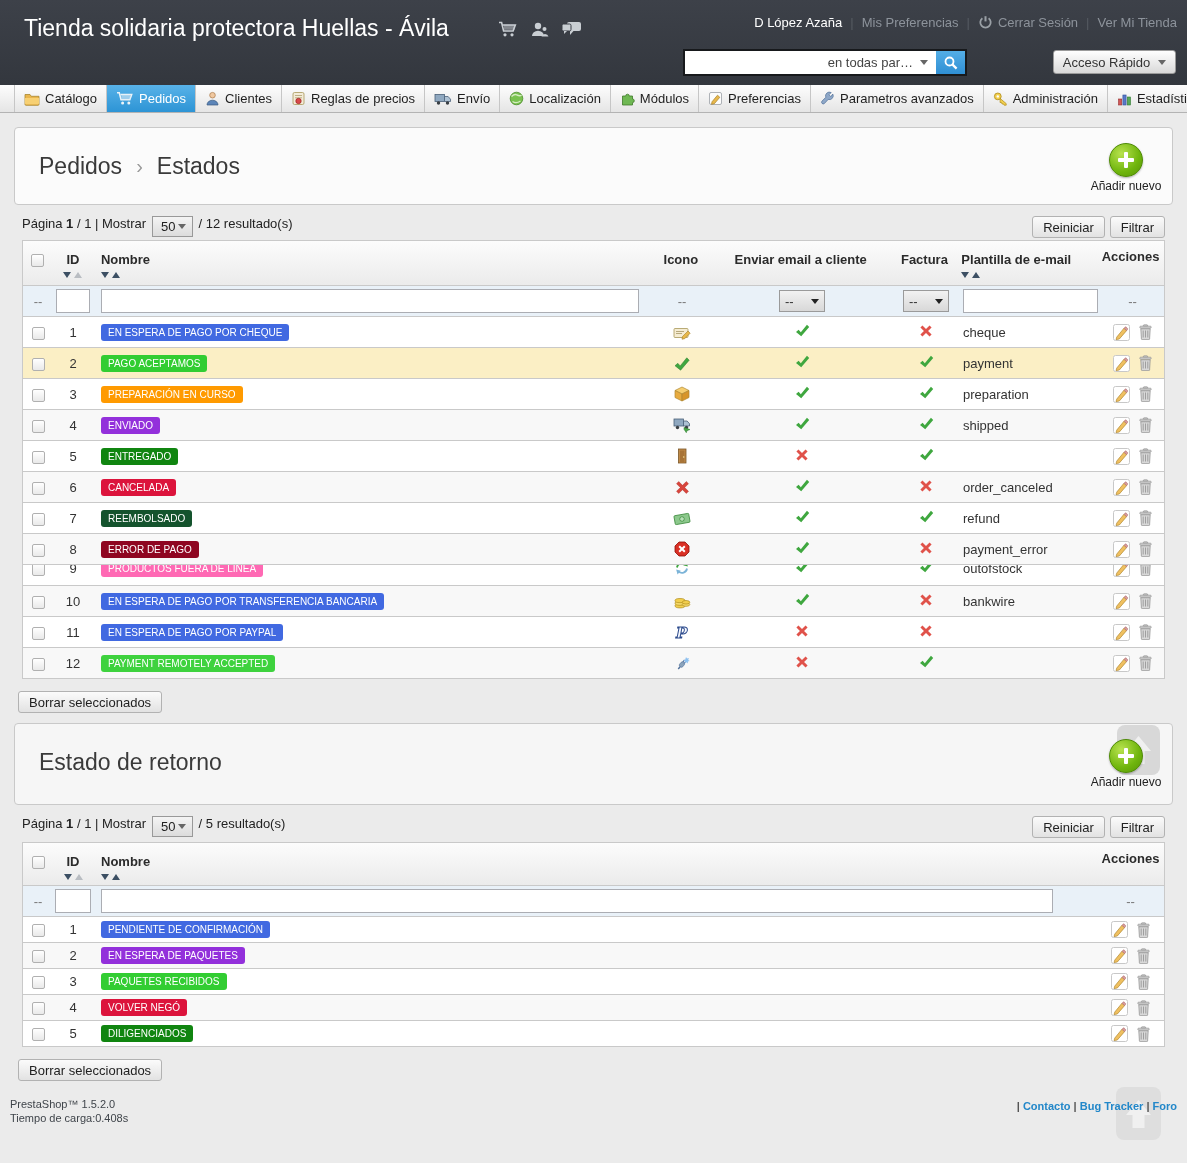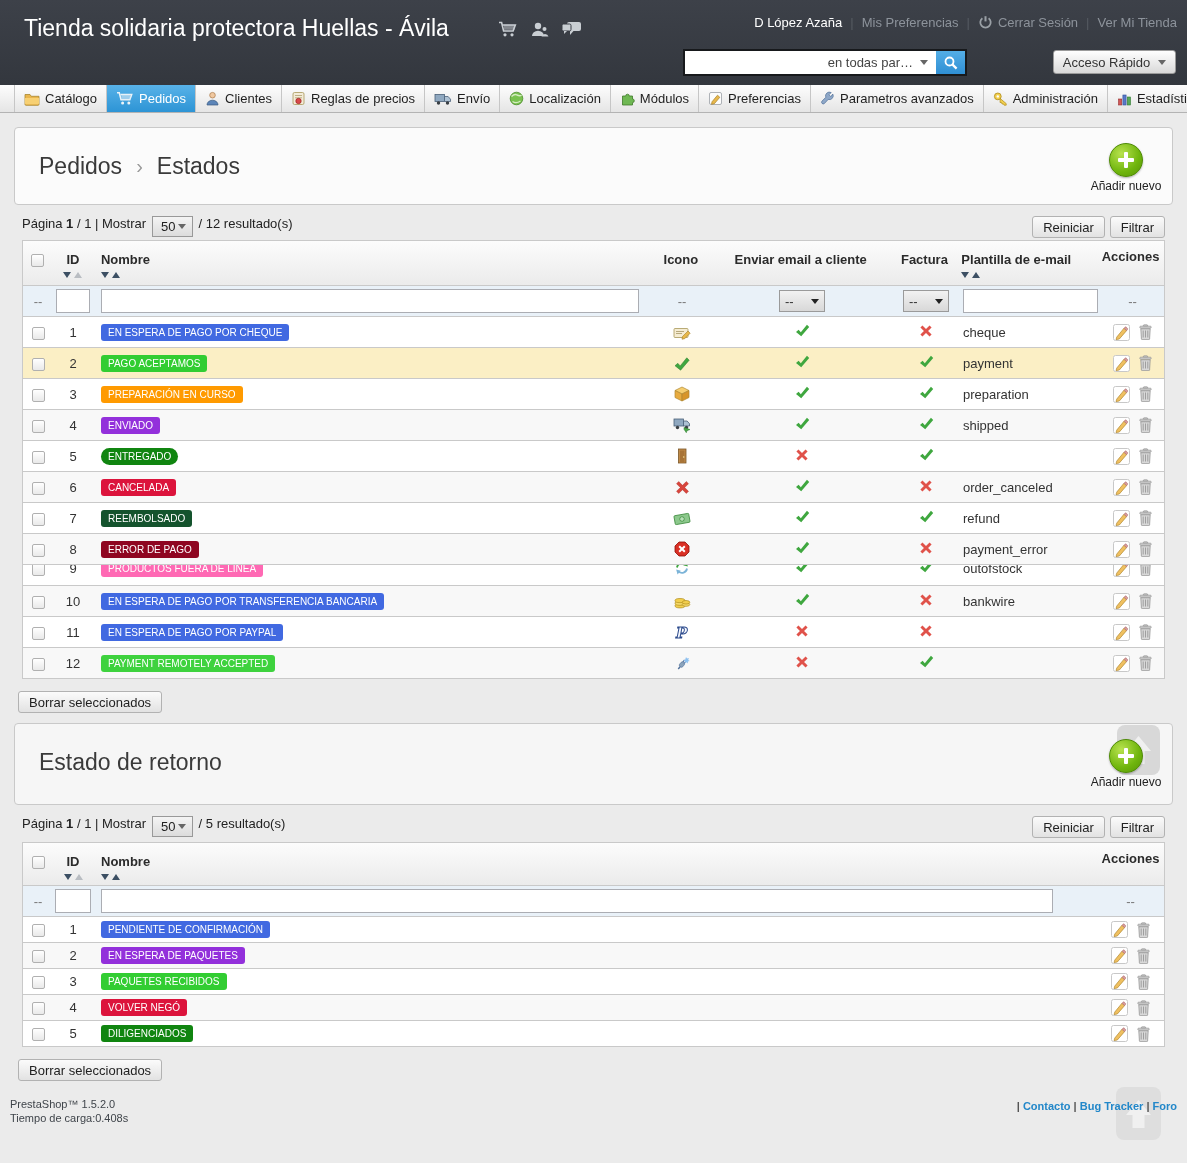--- a/index.html
+++ b/index.html
@@ -463,21 +463,21 @@
                 <path d="M1.8 4.8 h9.4 l-0.6 10 a1 1 0 0 1-1 0.9 h-6.2 a1 1 0 0 1-1-0.9 Z" fill="#d8d8d8" stroke="#888" stroke-width="0.7"></path>
                 <path d="M4.2 6.5 v7 M6.5 6.5 v7 M8.8 6.5 v7" stroke="#979797" stroke-width="0.9"></path>
               </svg>
             </span>
     </div>
   </div>
 
   <div class="row">
     <div class="cell c0"><span class="checkbox"></span></div>
     <div class="cell c1">5</div>
-    <div class="cell c2"><span class="badge" style="background: rgb(16, 133, 16); border-radius: 9px;">ENTREGADO</span></div>
+    <div class="cell c2"><span class="badge" style="background: rgb(16, 133, 16);">ENTREGADO</span></div>
     <div class="cell c3"><span class="ico">
               <svg width="16" height="16" viewBox="0 0 16 16">
                 <rect x="4.5" y="1" width="7.5" height="14" fill="#c08a48" stroke="#7a5526" stroke-width="0.8"></rect>
                 <rect x="6" y="2.5" width="4.5" height="12.5" fill="#a87438"></rect>
                 <circle cx="9.7" cy="9" r="0.8" fill="#f0d890"></circle>
               </svg>
             </span></div>
     <div class="cell c4"><svg width="14" height="14" viewBox="0 0 15 15">
               <path d="M1.5 3.7 L3.7 1.5 L7.5 5.3 L11.3 1.5 L13.5 3.7 L9.7 7.5 L13.5 11.3 L11.3 13.5 L7.5 9.7 L3.7 13.5 L1.5 11.3 L5.3 7.5 Z" fill="#e0524a"></path>
             </svg></div>

